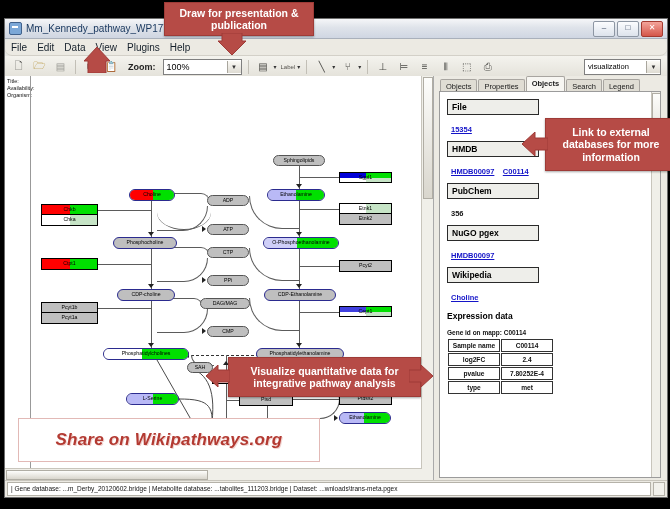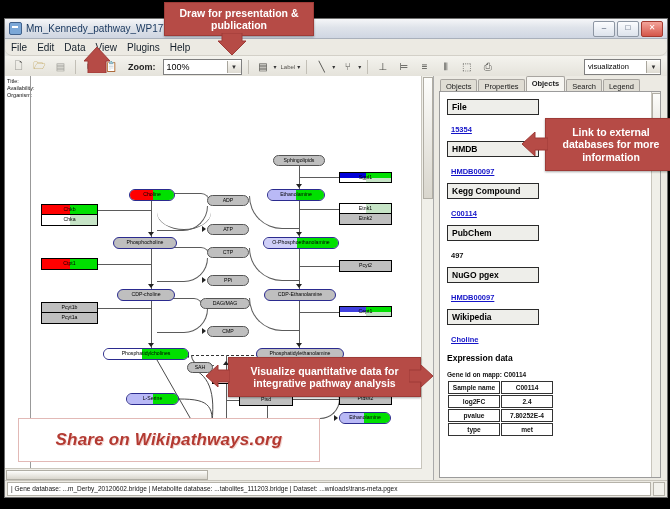--- a/index.html
+++ b/index.html
@@ -486,25 +486,24 @@
 
         <div class="panel">
           <div class="panel-inner">
 
             <div class="dbhdr">File</div>
             <a class="dblink" href="#">15354</a>
 
             <div class="dbhdr">HMDB</div>
             <a class="dblink" href="#">HMDB00097</a>
 
-            <div class="dbhdr">Kegg Compound</div>
             <a class="dblink" href="#">C00114</a>
 
             <div class="dbhdr">PubChem</div>
-            <div class="dbplain">497</div>
+            <div class="dbplain">356</div>
 
             <div class="dbhdr">NuGO pgex</div>
             <a class="dblink" href="#">HMDB00097</a>
 
             <div class="dbhdr">Wikipedia</div>
             <a class="dblink" href="#">Choline</a>
 
             <div class="exhdr">Expression data</div>
             <div class="genemap">Gene id on mapp: C00114</div>
 

